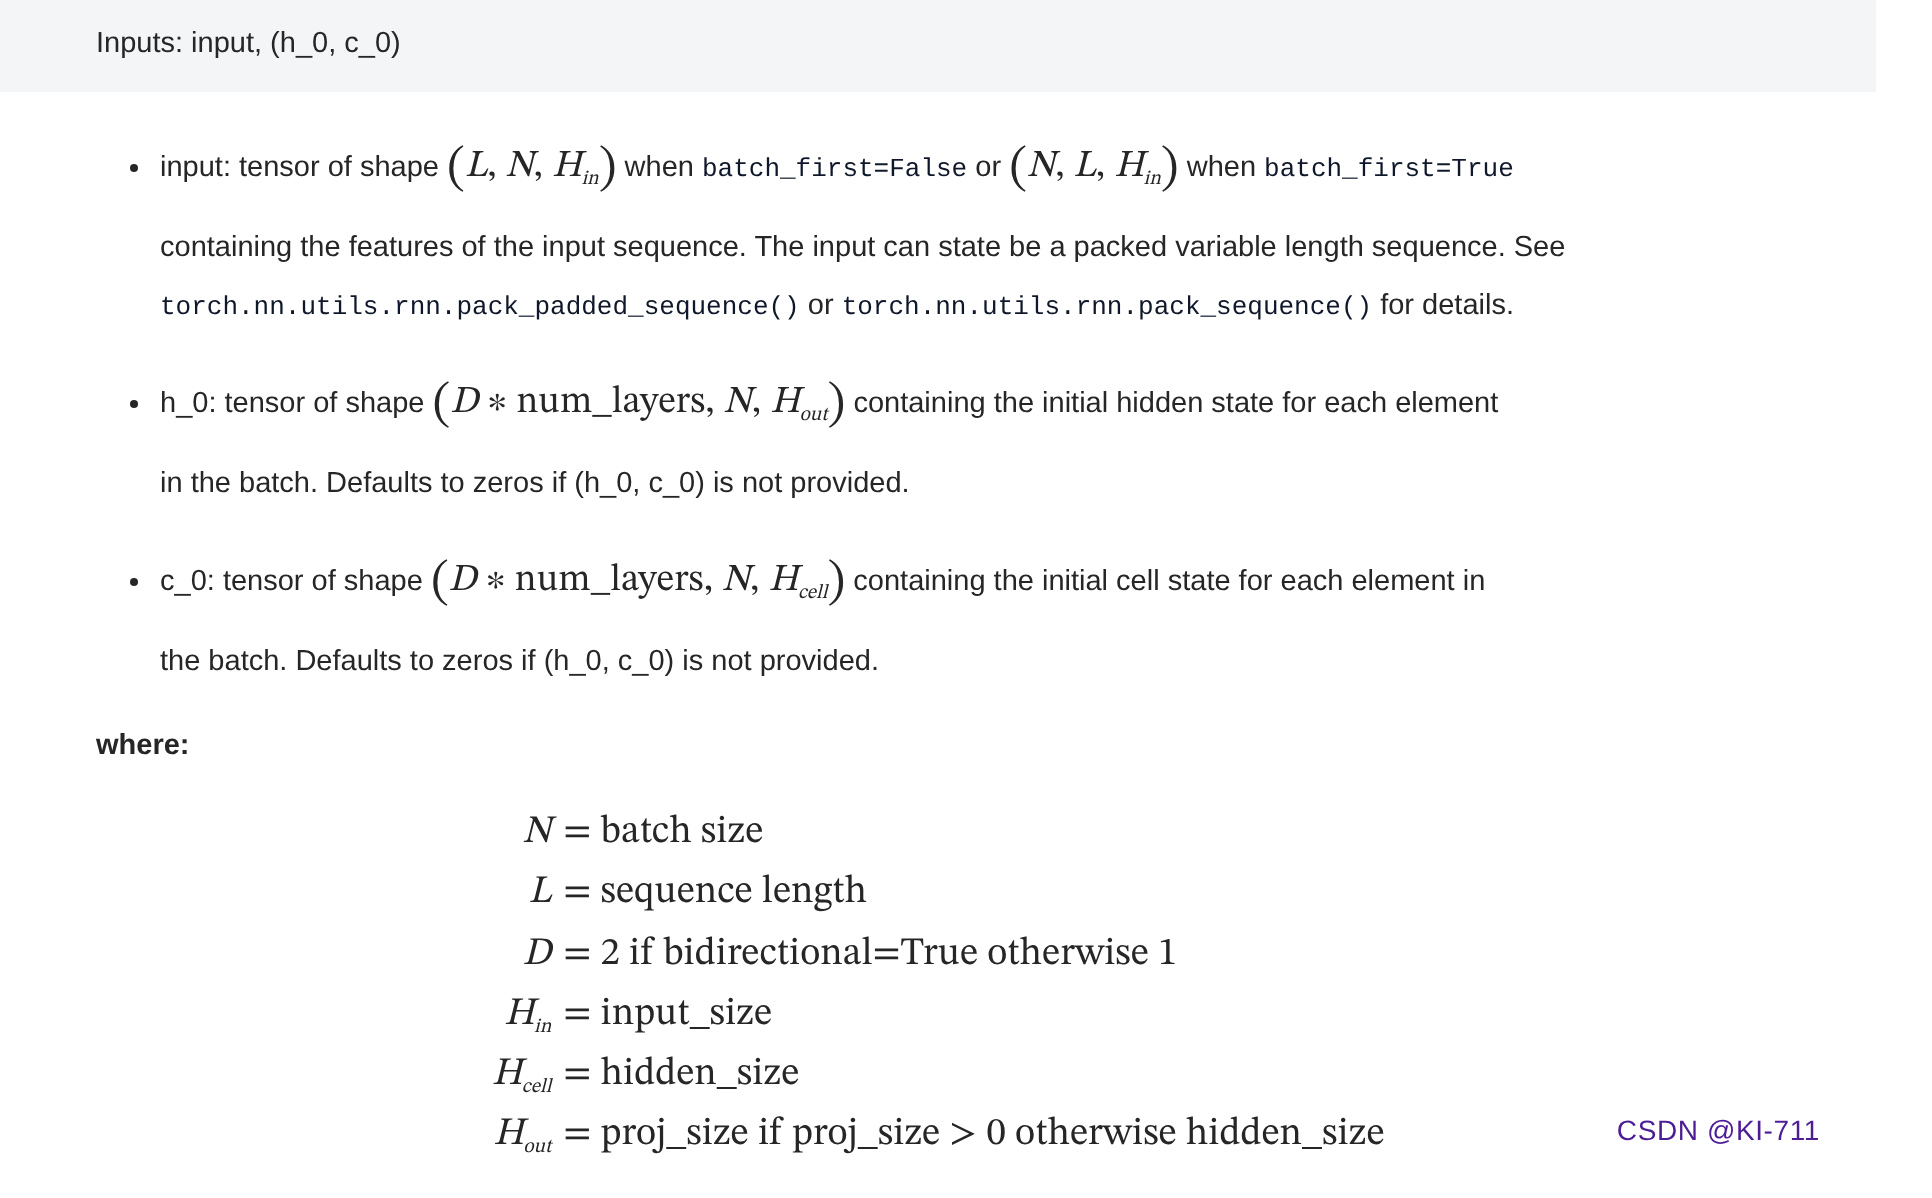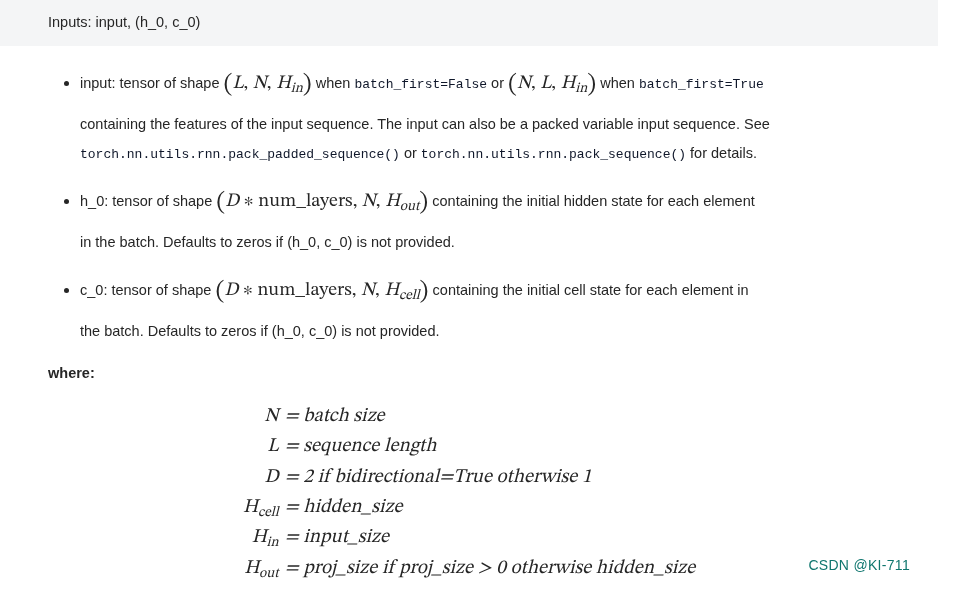--- a/index.html
+++ b/index.html
@@ -43,21 +43,21 @@
   
   .math {
     font-family: "Cambria Math", "STIX Two Math", "Latin Modern Math", Georgia, serif;
     font-size: 19px;
     white-space: nowrap;
   }
   .math .it { font-style: italic; }
   .math .rm { font-style: normal; }
   .big { font-size: 25px; vertical-align: -3px; }
   .sub {
-    font-size: 14px;
+    font-size: 10px;
     font-style: italic;
     vertical-align: -3px;
     position: relative;
     top: 1px;
   }
   .where {
     padding-left: 0;
     margin: 10px 0 14px 0;
     font-weight: bold;
   }
@@ -73,49 +73,48 @@
   .eqleft {
     display: table-cell;
     text-align: right;
     padding-right: 6px;
     white-space: nowrap;
   }
   .eqright {
     display: table-cell;
     text-align: left;
     white-space: nowrap;
-    font-style: italic;
   }
   .eq-it { font-style: italic; }
   .watermark {
     position: absolute;
     right: 28px;
     bottom: 20px;
-    color: #0f766e;
+    color: #4c1d95;
     font-size: 14px;
     font-family: Arial, sans-serif;
     letter-spacing: 0.3px;
   }
   .page { position: relative; width: 938px; height: 599px; overflow: hidden; }
 </style>
 </head>
 <body>
 <div class="page">
 
 <div class="header-row">
   <span>Inputs: input, (h_0, c_0)</span>
 </div>
 
 <div class="content">
   <ul class="toplist">
 
     <li>
       <span class="b">input</span><span>: tensor of shape </span><span class="math"><span class="big">(</span><span class="it">L</span>, <span class="it">N</span>, <span class="it">H</span><span class="sub">in</span><span class="big">)</span></span><span> when </span><span class="code">batch_first=False</span><span> or </span><span class="math"><span class="big">(</span><span class="it">N</span>, <span class="it">L</span>, <span class="it">H</span><span class="sub">in</span><span class="big">)</span></span><span> when </span><span class="code">batch_first=True</span>
       <br>
-      <span>containing the features of the input sequence. The input can also be a packed variable input sequence. See</span>
+      <span>containing the features of the input sequence. The input can state be a packed variable length sequence. See</span>
       <br>
       <span class="code">torch.nn.utils.rnn.pack_padded_sequence()</span><span> or </span><span class="code">torch.nn.utils.rnn.pack_sequence()</span><span> for details.</span>
     </li>
 
     <li>
       <span class="b">h_0</span><span>: tensor of shape </span><span class="math"><span class="big">(</span><span class="it">D</span><span> ∗ </span><span class="rm">num_layers</span>, <span class="it">N</span>, <span class="it">H</span><span class="sub">out</span><span class="big">)</span></span><span> containing the initial hidden state for each element</span>
       <br>
       <span>in the batch. Defaults to zeros if (h_0, c_0) is not provided.</span>
     </li>
 
@@ -136,26 +135,26 @@
     </div>
     <div class="eqrow">
       <div class="eqleft"><span class="eq-it">L</span></div>
       <div class="eqright"><span> = </span><span>sequence length</span></div>
     </div>
     <div class="eqrow">
       <div class="eqleft"><span class="eq-it">D</span></div>
       <div class="eqright"><span> = </span><span>2 if bidirectional=True otherwise 1</span></div>
     </div>
     <div class="eqrow">
+      <div class="eqleft"><span class="eq-it">H</span><span class="sub">in</span></div>
+      <div class="eqright"><span> = </span><span>input_size</span></div>
+    </div>
+    <div class="eqrow">
       <div class="eqleft"><span class="eq-it">H</span><span class="sub">cell</span></div>
       <div class="eqright"><span> = </span><span>hidden_size</span></div>
-    </div>
-    <div class="eqrow">
-      <div class="eqleft"><span class="eq-it">H</span><span class="sub">in</span></div>
-      <div class="eqright"><span> = </span><span>input_size</span></div>
     </div>
     <div class="eqrow">
       <div class="eqleft"><span class="eq-it">H</span><span class="sub">out</span></div>
       <div class="eqright"><span> = </span><span>proj_size if proj_size &gt; 0 otherwise hidden_size</span></div>
     </div>
   </div>
 </div>
 
 <div class="watermark">CSDN @KI-711</div>
 

